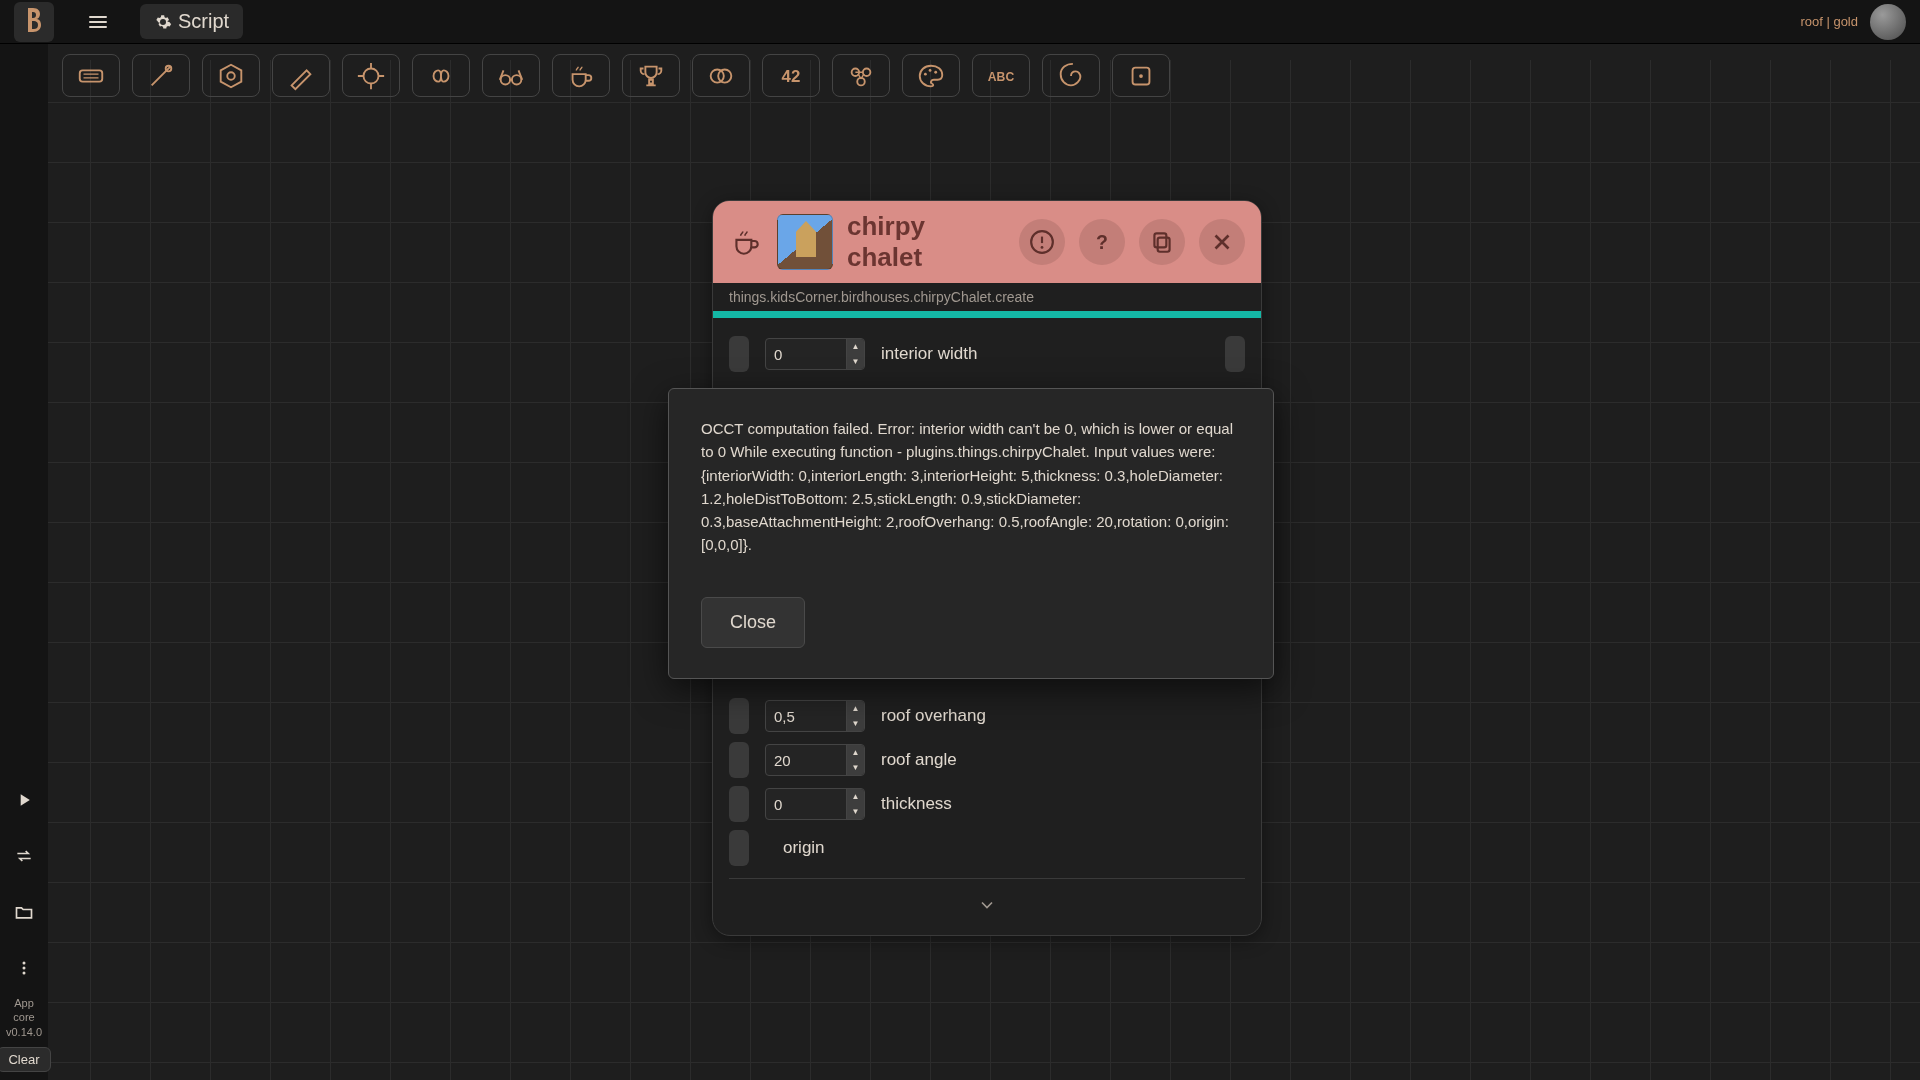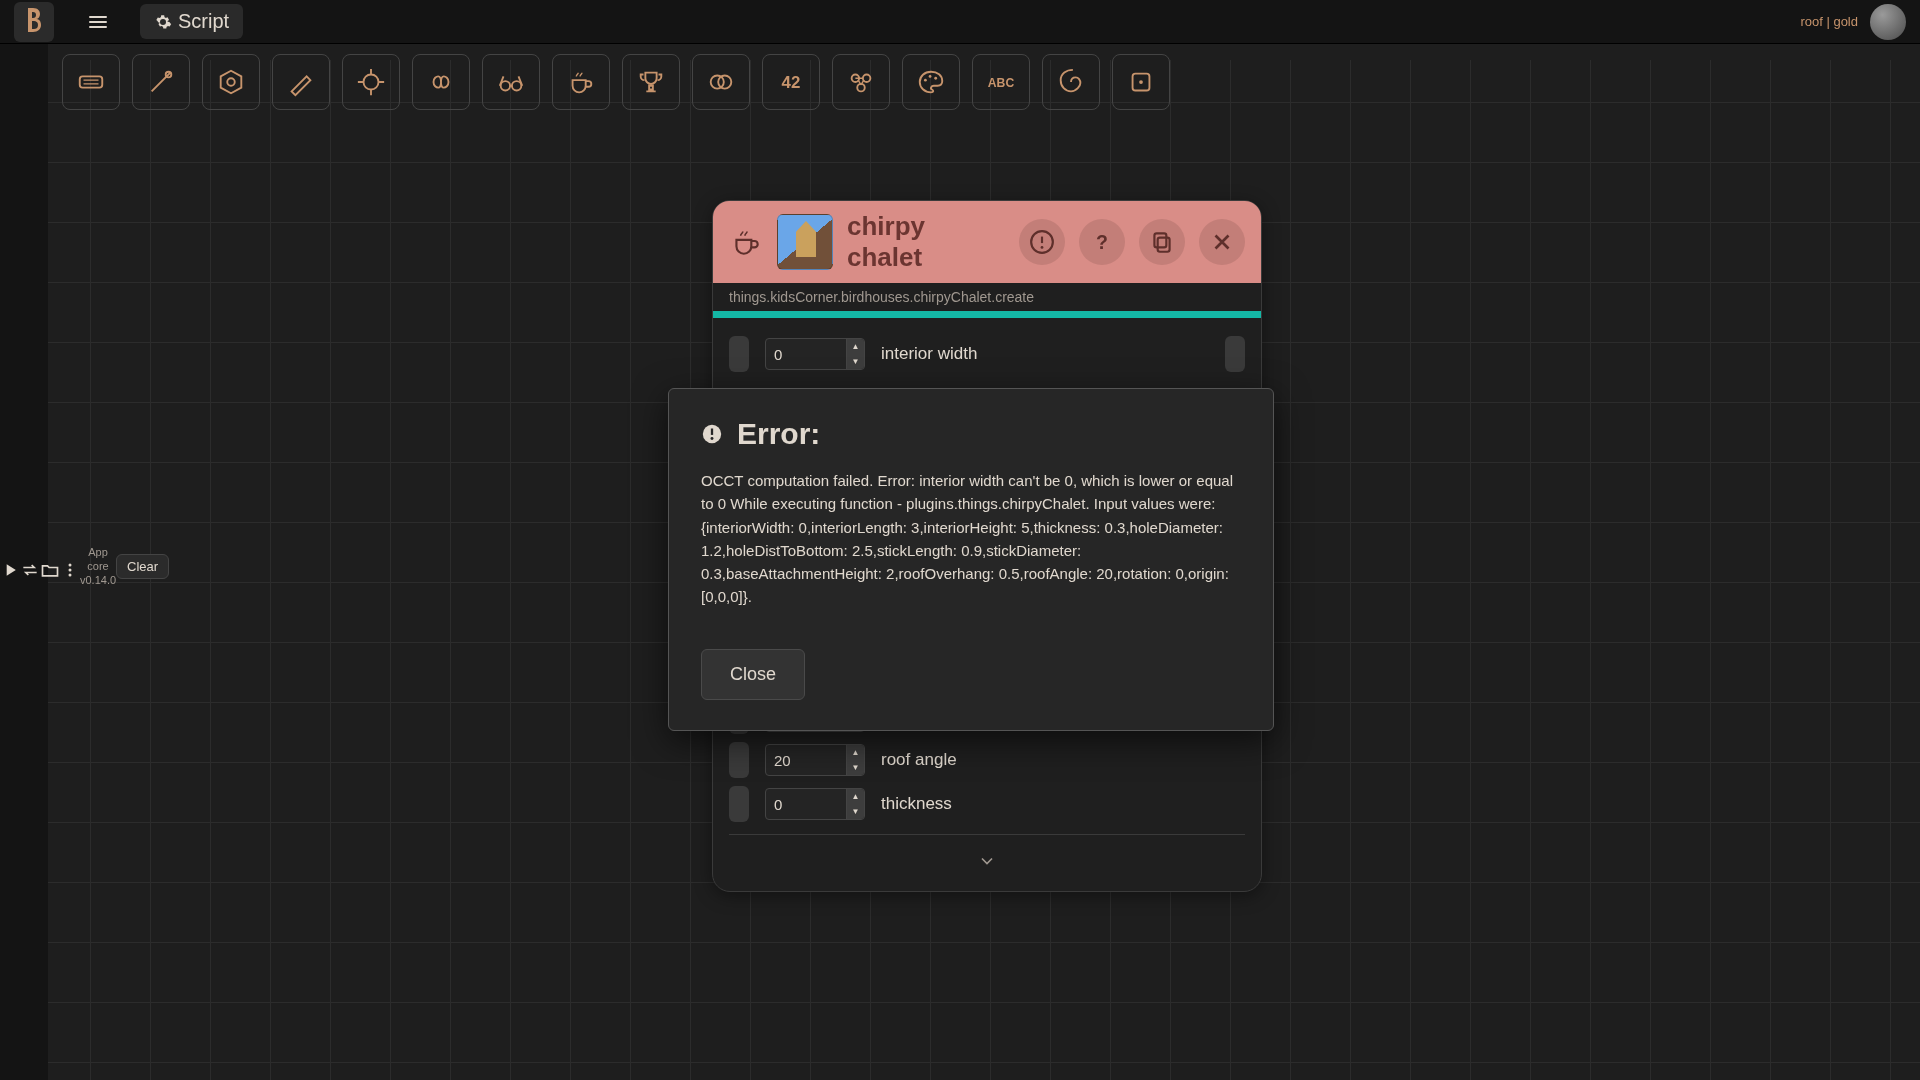--- a/index.html
+++ b/index.html
@@ -30,21 +30,21 @@
   .script-btn{display:flex;align-items:center;gap:6px;background:var(--panel);padding:6px 14px;border-radius:6px;font-size:20px;color:var(--text);cursor:pointer;}
   .script-btn svg{width:18px;height:18px;}
   .topbar-spacer{flex:1;}
   .user{display:flex;align-items:center;gap:12px;font-size:13px;color:var(--accent);}
   .avatar{width:36px;height:36px;border-radius:50%;background:radial-gradient(circle at 35% 30%,#9a9a9a,#4a4a4a);}
 
   
   .toolbar-wrap{display:flex;}
   .left-rail{width:48px;background:var(--darker);}
   .toolbar{flex:1;padding:10px 14px;display:flex;gap:12px;position:relative;z-index:1;}
-  .tool{width:58px;height:56px;border:1px solid var(--border);border-radius:8px;display:flex;align-items:center;justify-content:center;color:var(--accent);cursor:pointer;}
+  .tool{width:58px;height:43px;border:1px solid var(--border);border-radius:8px;display:flex;align-items:center;justify-content:center;color:var(--accent);cursor:pointer;}
   .tool svg{width:30px;height:30px;}
 
   
   .canvas{position:absolute;top:60px;bottom:0;left:48px;right:0;
     background-image:linear-gradient(var(--grid) 1px,transparent 1px),linear-gradient(90deg,var(--grid) 1px,transparent 1px);
     background-size:60px 60px;background-position:-18px -18px;z-index:0;}
 
   
   .node{position:absolute;left:712px;top:200px;width:550px;background:#1f1f1f;border:1px solid #3a3a3a;border-radius:18px;box-shadow:0 4px 18px rgba(0,0,0,.4);z-index:5;}
   .node-head{background:var(--pink);border-radius:16px 16px 0 0;padding:10px 16px;display:flex;align-items:center;gap:14px;}
@@ -62,21 +62,21 @@
   .num{position:relative;}
   .num input{width:100px;height:32px;background:var(--input-bg);border:1px solid var(--border);border-radius:4px;color:var(--text);padding:2px 24px 2px 8px;font-size:15px;}
   .spin{position:absolute;right:1px;top:1px;bottom:1px;width:18px;background:#3d3d3d;border-left:1px solid var(--border);border-radius:0 3px 3px 0;display:flex;flex-direction:column;}
   .spin div{flex:1;display:flex;align-items:center;justify-content:center;font-size:8px;color:var(--text);cursor:pointer;}
   .plabel{font-size:17px;color:var(--text);}
   .origin-row{display:flex;align-items:center;gap:16px;margin:8px 0;height:36px;}
   .divider{height:1px;background:#3a3a3a;margin:12px 0;}
   .chev-row{display:flex;justify-content:center;padding:4px 0;color:var(--muted);cursor:pointer;}
 
   
-  .left-strip{position:absolute;top:60px;bottom:0;left:0;width:48px;background:var(--darker);z-index:6;display:flex;align-items:center;padding-top:0;}
+  .left-strip{position:absolute;top:60px;bottom:0;left:0;width:48px;background:var(--darker);z-index:6;display:flex;flex-direction:column;align-items:center;padding-top:0;}
   .left-strip .spacer{flex:1;}
   .ls-btn{width:32px;height:32px;display:flex;align-items:center;justify-content:center;color:var(--text);margin:12px 0;cursor:pointer;}
   .ls-btn svg{width:20px;height:20px;}
   .app-meta{font-size:11px;color:var(--muted);text-align:center;line-height:1.3;margin-bottom:8px;}
   .clear-btn{font-size:13px;background:#2b2b2b;border:1px solid var(--border);padding:4px 10px;border-radius:6px;margin-bottom:8px;color:var(--text);cursor:pointer;}
 
   
   .modal{position:absolute;left:668px;top:388px;width:606px;background:#262626;border:1px solid #555;border-radius:6px;padding:28px 32px 30px;z-index:30;box-shadow:0 10px 34px rgba(0,0,0,.6);}
   .modal-title{display:flex;align-items:center;gap:14px;font-size:30px;margin:0 0 18px;}
   .modal-title svg{width:22px;height:22px;}
@@ -327,34 +327,30 @@
       <div class="num">
         <input value="0" style="">
         <div class="spin">
             <div>▲</div>
             <div>▼</div>
           </div>
       </div>
       <div class="plabel">thickness</div>
     </div>
 
+    <div class="origin-row">
+      <div class="plug"></div>
+      <div class="plabel" style="margin-left:18px">origin</div>
+    </div>
 
     <div class="divider"></div>
     <div class="chev-row">
       <svg width="20" height="20" viewBox="0 0 24 24">
           <path d="M6 9l6 6 6-6" fill="none" stroke="currentColor" stroke-width="2"></path>
         </svg>
     </div>
   </div>
 </div>
 
 <div class="modal">
-  <h2 class="modal-title">
-    <svg viewBox="0 0 24 24">
-        <circle cx="12" cy="12" r="10" fill="#e0d8ce"></circle>
-        <path d="M12 6v7" stroke="#262626" stroke-width="2.5"></path>
-        <circle cx="12" cy="17" r="1.6" fill="#262626"></circle>
-      </svg>
-    <span>Error:</span>
-  </h2>
   <div class="modal-body">OCCT computation failed. Error: interior width can't be 0, which is lower or equal to 0 While executing function - plugins.things.chirpyChalet. Input values were: {interiorWidth: 0,interiorLength: 3,interiorHeight: 5,thickness: 0.3,holeDiameter: 1.2,holeDistToBottom: 2.5,stickLength: 0.9,stickDiameter: 0.3,baseAttachmentHeight: 2,roofOverhang: 0.5,roofAngle: 20,rotation: 0,origin: [0,0,0]}.</div>
   <button class="close-btn">Close</button>
 </div>
 
 </body></html>

